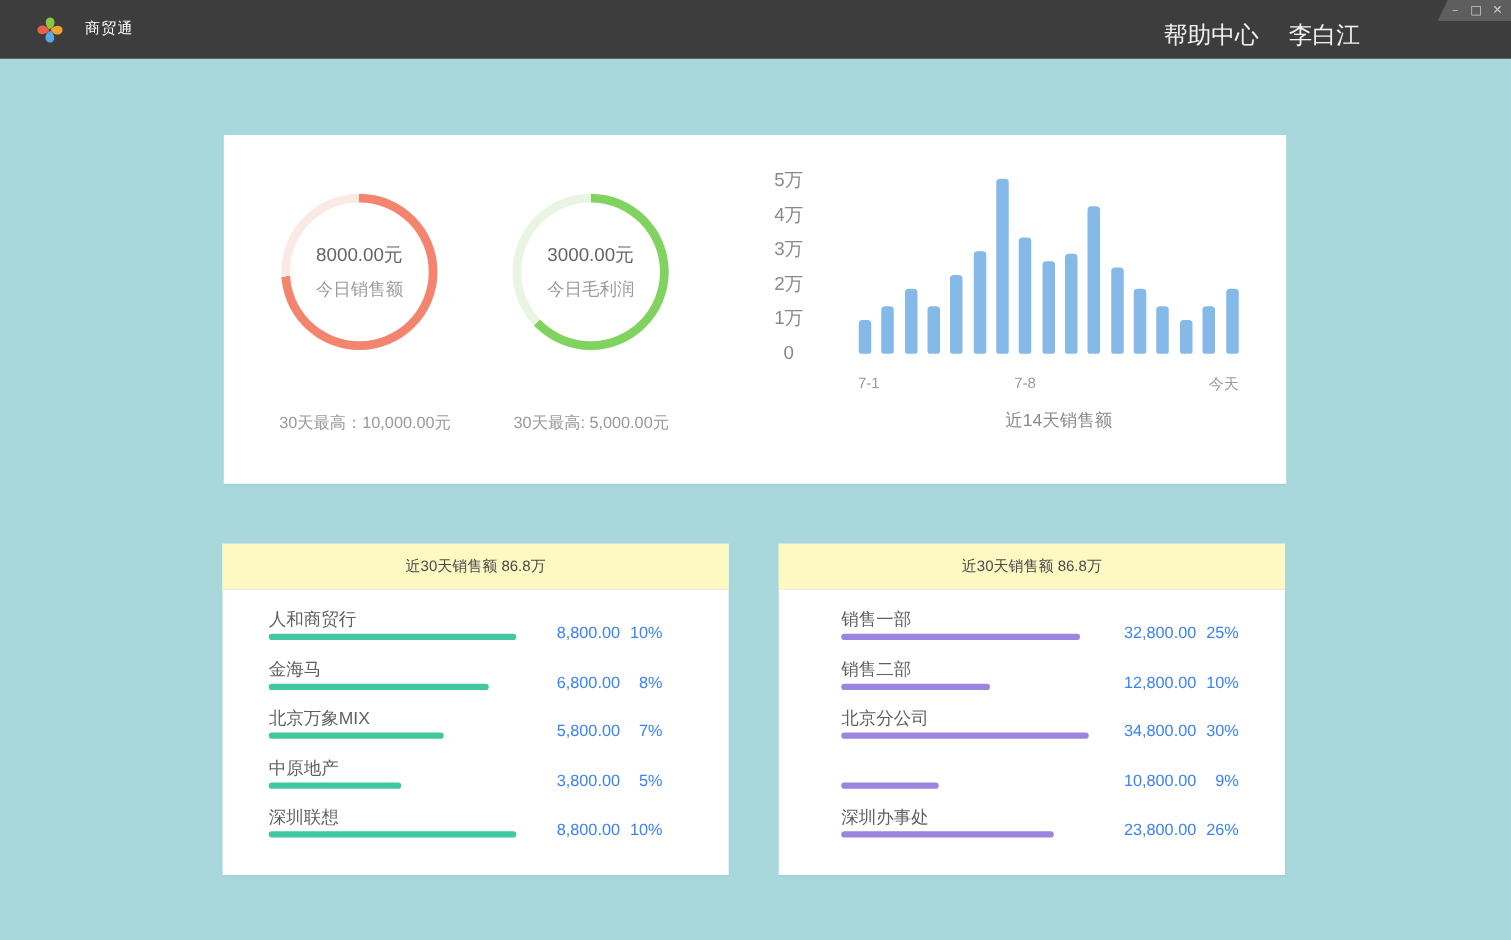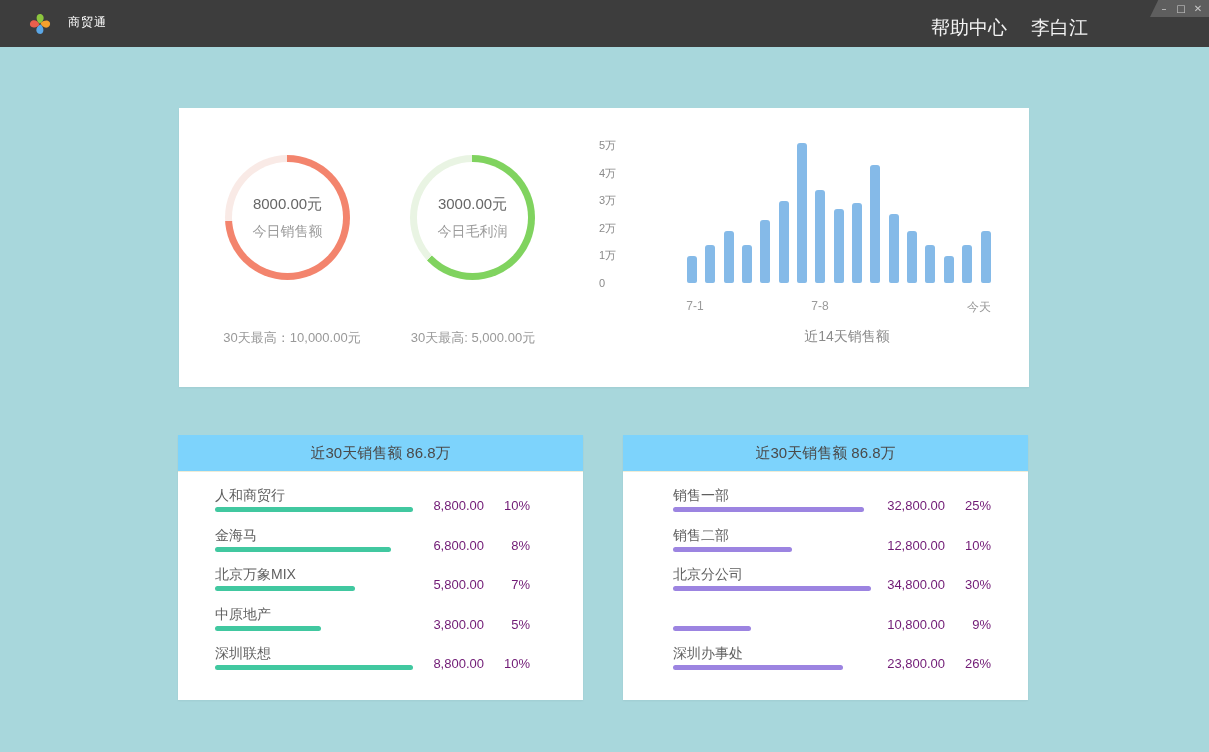--- a/index.html
+++ b/index.html
@@ -51,52 +51,52 @@
   .ring-1 { left:46px;  top:47px; }
   .ring-2 { left:231px; top:47px;text-align:center; }
   .gauge-value { font-size:15px; color:#666; }
   .gauge-label { font-size:14px; color:#9b9b9b; }
   .gauge-footer { position:absolute; top:221px; font-size:13px; color:#999; width:260px; text-align:center; }
   .gauge-footer-1 { left:-17px; }
   .gauge-footer-2 { left:164px; }
 
   
   .y-axis { position:absolute; left:420px; top:30px; width:64px; }
-  .y-tick { position:absolute; right:0; width:64px; text-align:left;
-            font-size:11px; color:#8a8a8a; line-height:14px; }
+  .y-tick { position:absolute; right:0; width:64px; text-align:center;
+            font-size:15px; color:#8a8a8a; line-height:14px; }
   .bars {
     position:absolute; left:508px; top:35px; width:312px; height:140px;
     display:flex; align-items:flex-end; gap:8.35px;
   }
   .bar { width:10px; background:var(--barblue,#85bae8); border-radius:3px 3px 2px 2px; }
   .x-tick { position:absolute; top:191px; font-size:12px; color:#9a9a9a;
             transform:translateX(-50%); white-space:nowrap; }
   .x-tick-1 { left:516px; } .x-tick-2 { left:641px; } .x-tick-3 { left:800px;font-family:Liberation Serif, serif; }
   .chart-caption {
     position:absolute; left:668px; top:220px; transform:translateX(-50%);
     font-size:14px; color:#8a8a8a; white-space:nowrap;
   }
 
   
   .card-header {
-    height:37px; background:#7dd3fc; border-bottom:1px solid #efecd7;
+    height:37px; background:#fef9c3; border-bottom:1px solid #efecd7;
     display:flex; align-items:center; justify-content:center;
-    font-size:15px; color:#4a4a4a;
+    font-size:12px; color:#4a4a4a;
   }
   .rows { position:absolute; left:0; top:50px; width:100%; }
   .row { position:relative; height:39.5px; }
   .card-left  .row { padding-left:37px; }
   .card-right .row { padding-left:50px; }
   .row-label { font-size:14px; color:#5f5f5f; padding-top:2px; }
   .row-bar { position:absolute; top:22px; height:5px; border-radius:3px; }
   .card-left  .row-bar { left:37px; background:var(--teal,#41c8a0); }
   .card-right .row-bar { left:50px; background:var(--purple,#9c84e1); }
   .row-values {
-    position:absolute; top:13px; display:flex; gap:20px; align-items:baseline;
-    font-size:13px; color:#701a75;
+    position:absolute; top:13px; display:flex; gap:8px; align-items:baseline;
+    font-size:13px; color:#3b82f6;
   }
   .card-left  .row-values { right:53px; }
   .card-right .row-values { right:37px; }
   .row-values .val { text-align:right; }
   .row-values .pct { width:26px; text-align:right; }
 </style>
 </head>
 <body>
 
 <header class="titlebar">

